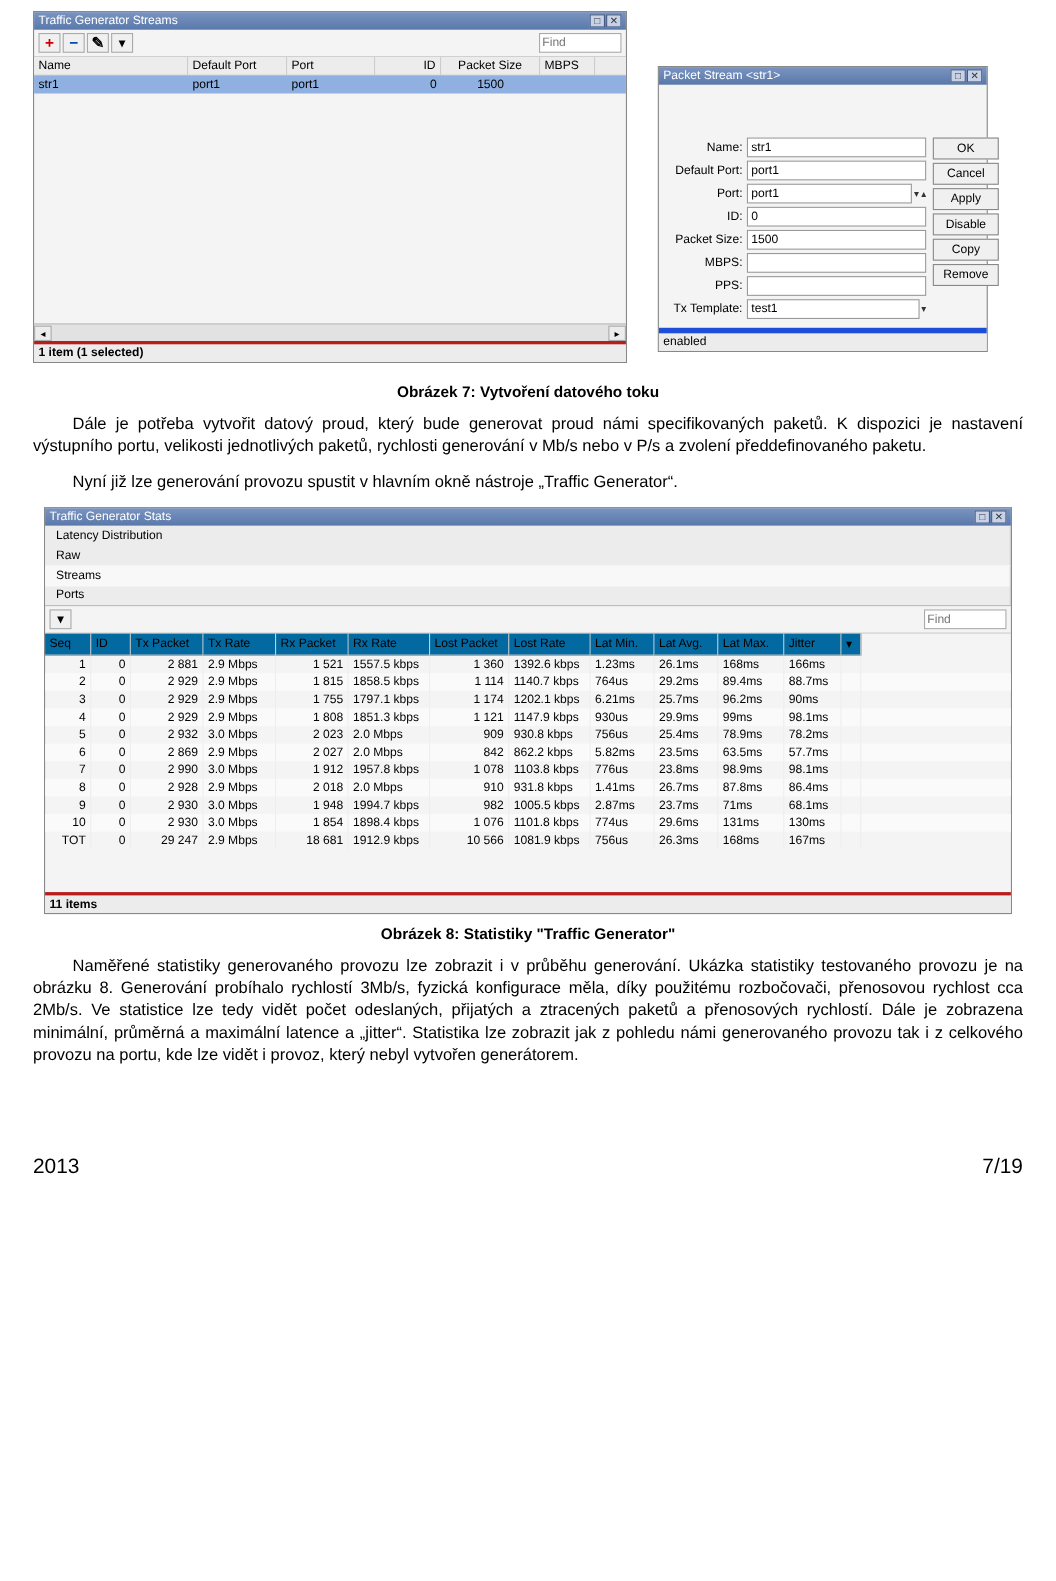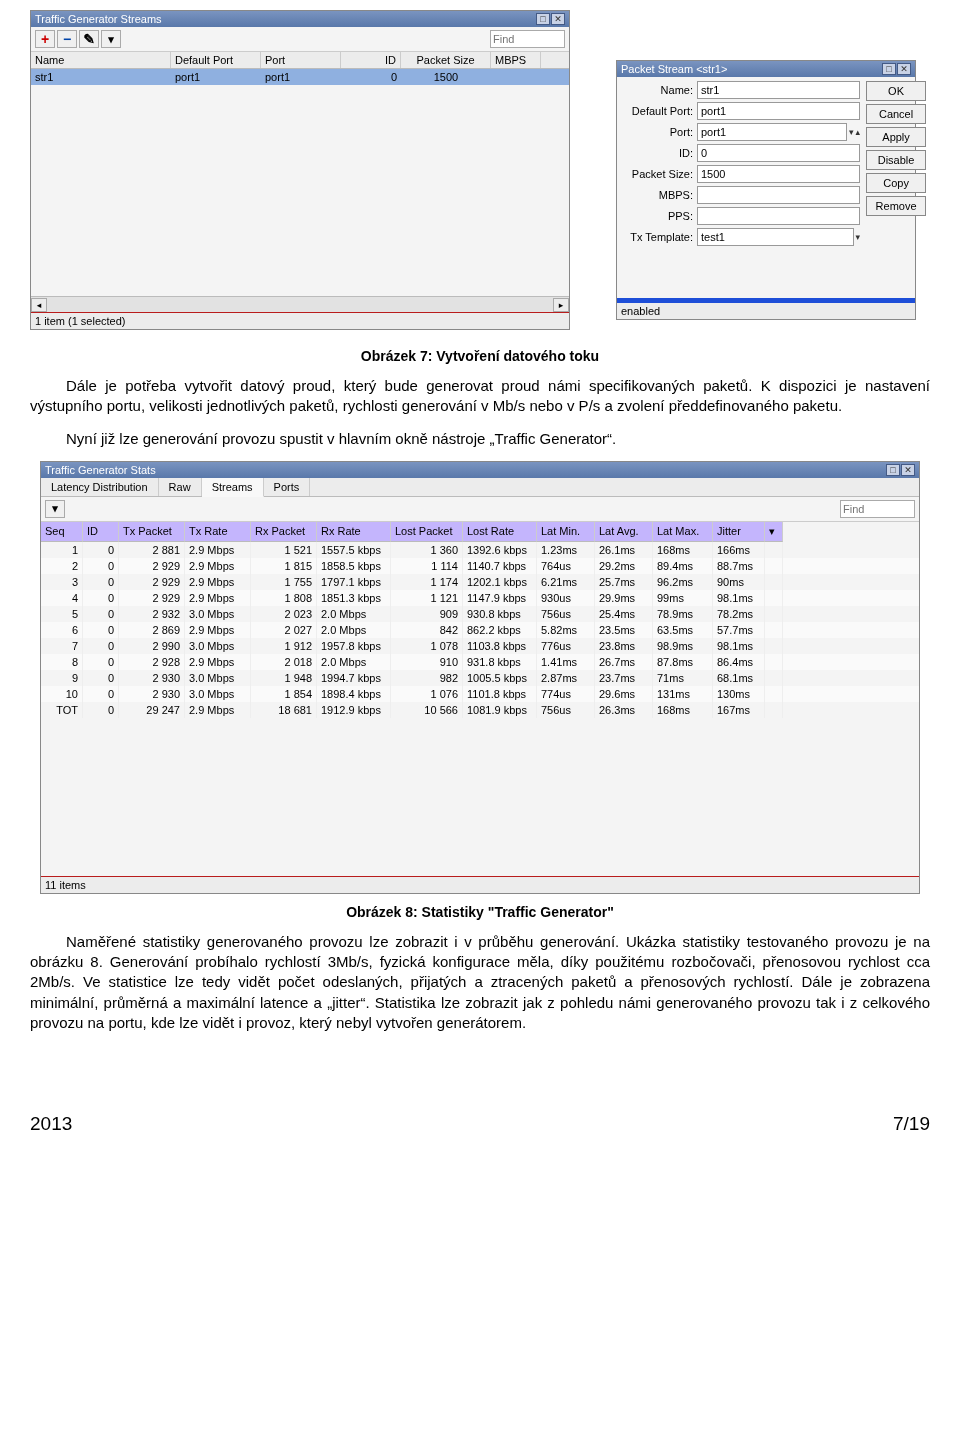--- a/index.html
+++ b/index.html
@@ -1,56 +1,56 @@
 <!DOCTYPE html>
 <html><head>
 <meta charset="utf-8">
 <style>
 * { box-sizing: border-box; margin: 0; padding: 0; }
 body { font-family: Arial, sans-serif; font-size: 13px; background: #fff; width: 960px; margin: 0 auto; padding: 10px 30px 20px 30px; }
-.top-row { display: flex; gap: 46px; margin-bottom: 18px; }
+.top-row { display: flex; gap: 28px; margin-bottom: 18px; }
 .window { border: 1px solid #888; background: #f4f4f4; display: flex; flex-direction: column; }
 .win1 { width: 540px; height: 320px; }
 .win2 { width: 300px; height: 260px; margin-top: 50px; }
 .titlebar { background: linear-gradient(#7a94c0, #5978aa); color: #fff; padding: 2px 4px; font-size: 11px; display: flex; align-items: center; }
 .titlebar .spacer { flex: 1; }
 .titlebar .winbtn { width: 14px; height: 12px; border: 1px solid #445a85; background: #c8d2e6; margin-left: 1px; display: inline-flex; align-items: center; justify-content: center; font-size: 9px; color: #333; }
 .toolbar { display: flex; gap: 2px; padding: 3px 4px; align-items: center; border-bottom: 1px solid #ccc; }
 .tbtn { width: 20px; height: 18px; border: 1px solid #aaa; background: #f0f0f0; display: inline-flex; align-items: center; justify-content: center; font-size: 14px; font-weight: bold; cursor: pointer; }
 .tbtn.red { color: #c00; }
 .tbtn.blue { color: #04a; }
 .findbox { margin-left: auto; width: 75px; height: 18px; border: 1px solid #aaa; font-size: 11px; padding: 0 2px; background: #fff; }
 .gridhdr { display: flex; background: #ececec; border-bottom: 1px solid #bbb; font-size: 11px; }
 .gridhdr > div { padding: 2px 4px; border-right: 1px solid #ccc; }
 .gridrow { display: flex; font-size: 11px; }
 .gridrow.selected { background: #8fb0e0; }
 .gridrow > div { padding: 2px 4px; }
 .c1 { width: 140px; } .c2 { width: 90px; } .c3 { width: 80px; } .c4 { width: 60px; text-align: right; } .c5 { width: 90px; text-align: center; } .c6 { width: 50px; }
-.statusbar { font-size: 11px; padding: 2px 4px; border-top: 1px solid #b91c1c; background: #ececec; margin-top: auto; }
+.statusbar { font-size: 11px; padding: 2px 4px; border-top: 3px solid #b91c1c; background: #ececec; margin-top: auto; font-weight: bold; }
 .scrollbar { height: 16px; background: #e2e2e2; border-top: 1px solid #bbb; display: flex; align-items: center; justify-content: space-between; }
 .sbtn { width: 16px; height: 14px; border: 1px solid #aaa; background: #ececec; font-size: 9px; text-align: center; line-height: 12px; }
-.form { padding: 4px 6px; display: flex; gap: 6px; }
+.form { padding: 4px 6px; display: flex; gap: 6px; margin-top: 44px; }
 .formleft { flex: 1; }
 .frow { display: flex; align-items: center; margin-bottom: 3px; font-size: 11px; }
 .flbl { width: 70px; text-align: right; margin-right: 4px; }
 .finp { flex: 1; border: 1px solid #999; background: #fff; height: 18px; font-size: 11px; padding: 0 3px; }
 .fbtn { width: 60px; height: 20px; font-size: 11px; border: 1px solid #888; background: #f0f0f0; margin-bottom: 3px; }
 .fcol { display: flex; flex-direction: column; }
 .caret { font-size: 9px; color: #333; margin-left: 2px; }
 .enabled-bar { font-size: 11px; padding: 2px 4px; border-top: 5px solid #1d4ed8; background: #ececec; margin-top: auto; }
 .caption { text-align: center; font-weight: bold; font-size: 14px; margin: 10px 0 12px 0; }
 .body-text { text-align: justify; font-size: 15px; line-height: 1.35; margin: 0 0 12px 0; }
 .body-text .indent { text-indent: 36px; display: block; }
-.win3 { width: 880px; height: 433px; margin: 0 auto 10px auto; }
-.tabs { display: flex; background: #ececec; border-bottom: 1px solid #bbb; font-size: 11px; }
+.win3 { width: 880px; height: 370px; margin: 0 auto 10px auto; }
+.tabs { display: flex; background: #ececec; border-bottom: 1px solid #bbb; font-size: 11px; flex-direction: column; }
 .tab { padding: 3px 10px; border-right: 1px solid #ccc; }
 .tab.active { background: #f8f8f8; border-bottom: 1px solid #f8f8f8; margin-bottom: -1px; }
 .statgrid { font-size: 11px; }
 .shdr, .srow { display: grid; grid-template-columns: 42px 36px 66px 66px 66px 74px 72px 74px 58px 58px 60px 52px 18px; }
-.shdr > div { padding: 3px 4px; background: #c4b5fd; border-right: 1px solid #ccc; border-bottom: 1px solid #bbb; font-weight: normal; }
+.shdr > div { padding: 3px 4px; background: #0369a1; border-right: 1px solid #ccc; border-bottom: 1px solid #bbb; font-weight: normal; }
 .srow > div { padding: 2px 4px; border-right: 1px solid #eee; }
 .srow:nth-child(even) { background: #fafafa; }
 .tr { text-align: right; }
 .footer { display: flex; justify-content: space-between; font-size: 19px; margin-top: 80px; }
 .funnel { font-size: 11px; }
 </style>
 </head>
 <body>
 
 <div class="top-row">

